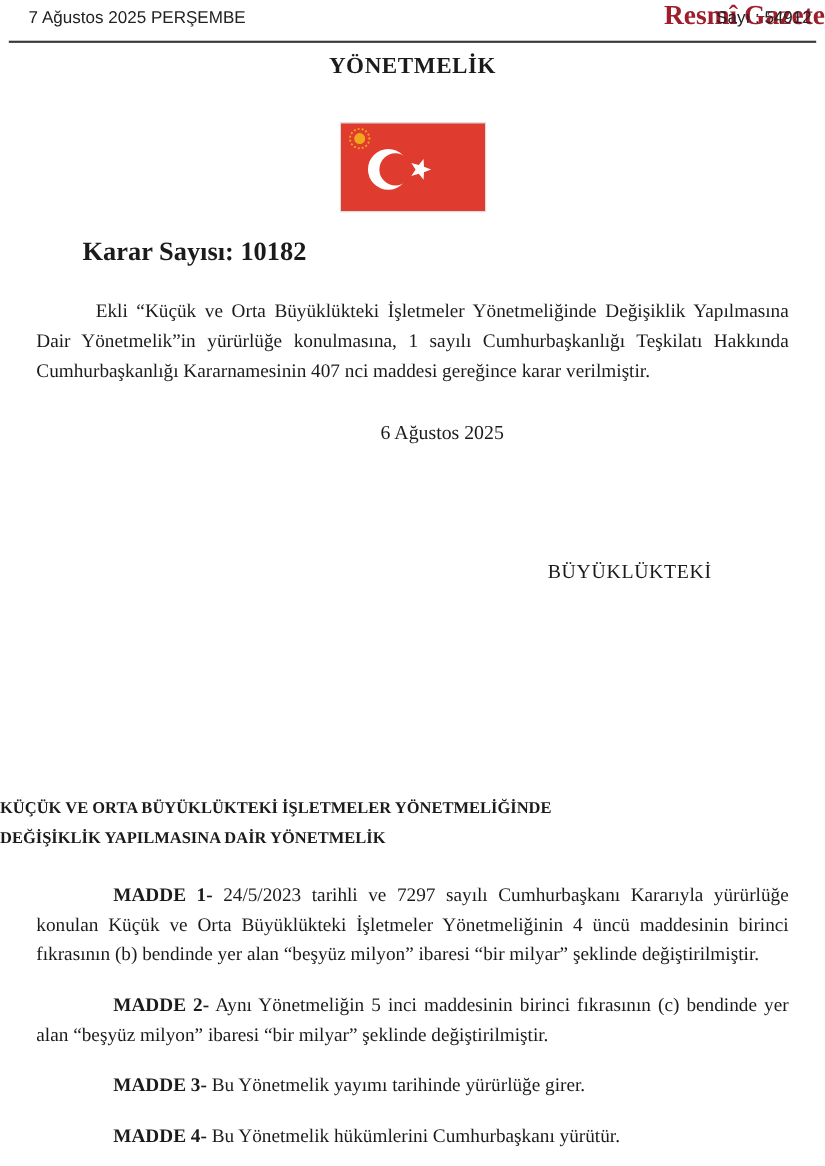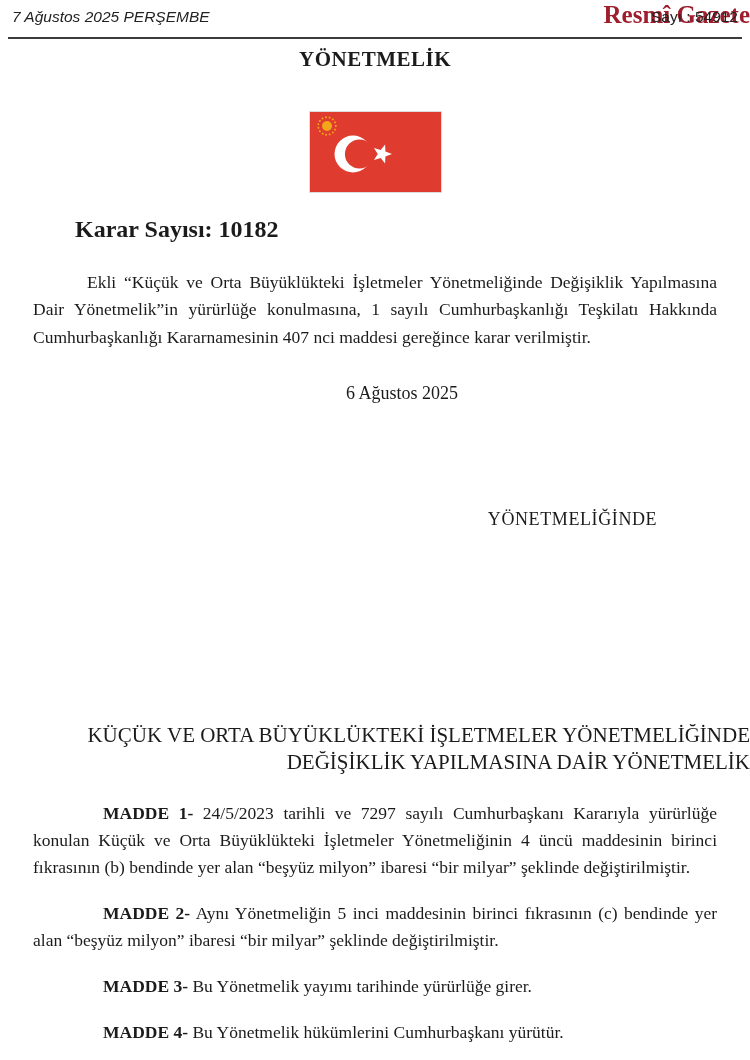--- a/index.html
+++ b/index.html
@@ -6,23 +6,23 @@
   .page {
     position: relative;
     width: 750px;
     height: 1060px;
     background: #ffffff;
     font-family: "Liberation Serif", serif;
     color: #1b1b1b;
     overflow: hidden;
   }
   .hdr-left {
-    position: absolute; top: 8px; left: 12px;
+    position: absolute; top: 8px; left: 26px;
     font-family: "Liberation Sans", sans-serif;
-    font-size: 15.5px; color: #222222; white-space: nowrap; font-style: italic;
+    font-size: 15.5px; color: #222222; white-space: nowrap;
   }
   .hdr-right {
     position: absolute; top: 8px; right: 12px;
     font-family: "Liberation Sans", sans-serif;
     font-size: 15.5px; color: #222222; white-space: nowrap;
   }
   .masthead {
     position: absolute; top: 1px; left: 0; width: 100%;
     text-align: right;
     font-size: 25px; font-weight: bold;
@@ -58,22 +58,22 @@
     text-align: center; font-size: 18px; padding-left: 27px;
   }
   .signature {
     position: absolute; top: 503px; right: 30px; width: 295px;
     text-align: center;
   }
   .sig-name { font-size: 18px; font-weight: bold; line-height: 27px; }
   .sig-title { font-size: 18px; line-height: 27px; margin-top: 3px; letter-spacing: 0.6px; }
   .reg-title {
     position: absolute; top: 722px; left: 0; width: 100%;
-    text-align: right; font-weight: normal;
-    font-size: 21px; line-height: 27px;
+    text-align: left; font-weight: bold;
+    font-size: 15px; line-height: 27px;
   }
   .articles {
     position: absolute; top: 800px; left: 33px; width: 684px;
   }
   .articles p {
     margin: 0 0 19px 0;
     font-size: 17.5px; line-height: 27px;
     text-align: justify; text-indent: 42px;
   }
   .b { font-weight: bold; margin-left: 28px; }
@@ -104,21 +104,21 @@
     </svg>
   </div>
 
   <div class="karar">Karar Sayısı: 10182</div>
 
   <p class="decree-para">Ekli “Küçük ve Orta Büyüklükteki İşletmeler Yönetmeliğinde Değişiklik Yapılmasına Dair Yönetmelik”in yürürlüğe konulmasına, 1 sayılı Cumhurbaşkanlığı Teşkilatı Hakkında Cumhurbaşkanlığı Kararnamesinin 407 nci maddesi gereğince karar verilmiştir.</p>
 
   <div class="decree-date">6 Ağustos 2025</div>
 
   <div class="signature">
-    <div class="sig-title">YÖNETMELİĞİNDE</div>
+    <div class="sig-title">BÜYÜKLÜKTEKİ</div>
   </div>
 
   <div class="reg-title">
     <div>KÜÇÜK VE ORTA BÜYÜKLÜKTEKİ İŞLETMELER YÖNETMELİĞİNDE</div>
     <div>DEĞİŞİKLİK YAPILMASINA DAİR YÖNETMELİK</div>
   </div>
 
   <div class="articles">
     <p><span class="b">MADDE 1-</span> <span>24/5/2023 tarihli ve 7297 sayılı Cumhurbaşkanı Kararıyla yürürlüğe konulan Küçük ve Orta Büyüklükteki İşletmeler Yönetmeliğinin 4 üncü maddesinin birinci fıkrasının (b) bendinde yer alan “beşyüz milyon” ibaresi “bir milyar” şeklinde değiştirilmiştir.</span></p>
     <p><span class="b">MADDE 2-</span> <span>Aynı Yönetmeliğin 5 inci maddesinin birinci fıkrasının (c) bendinde yer alan “beşyüz milyon” ibaresi “bir milyar” şeklinde değiştirilmiştir.</span></p>

